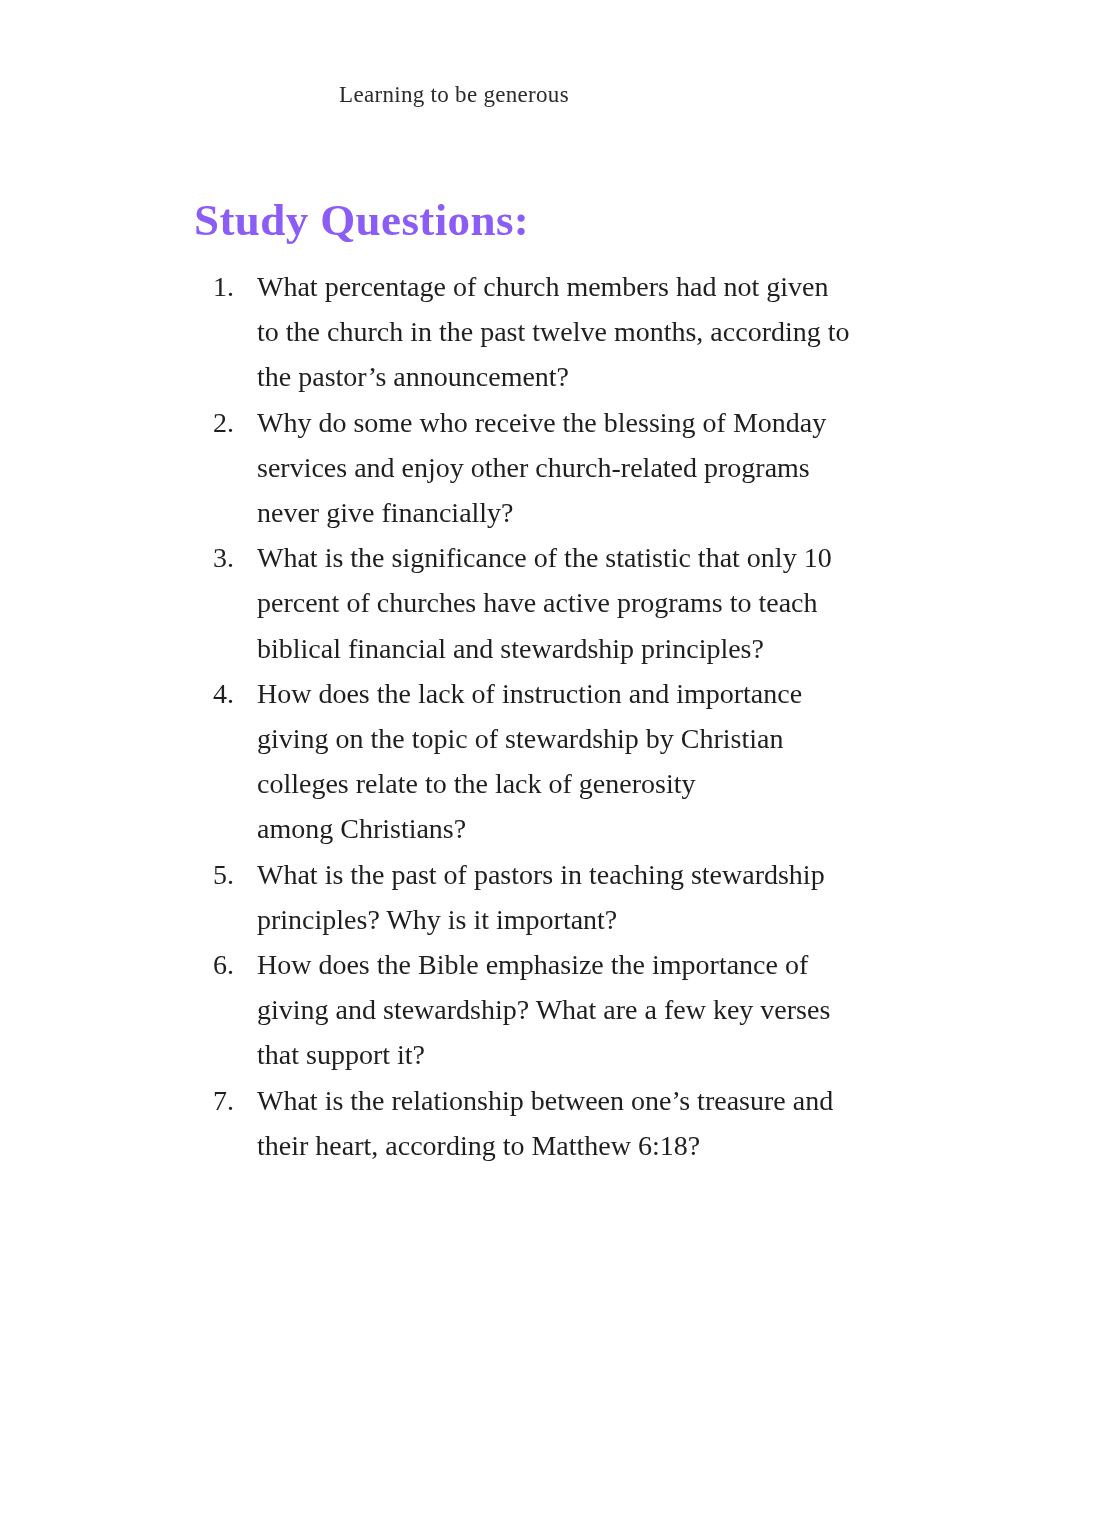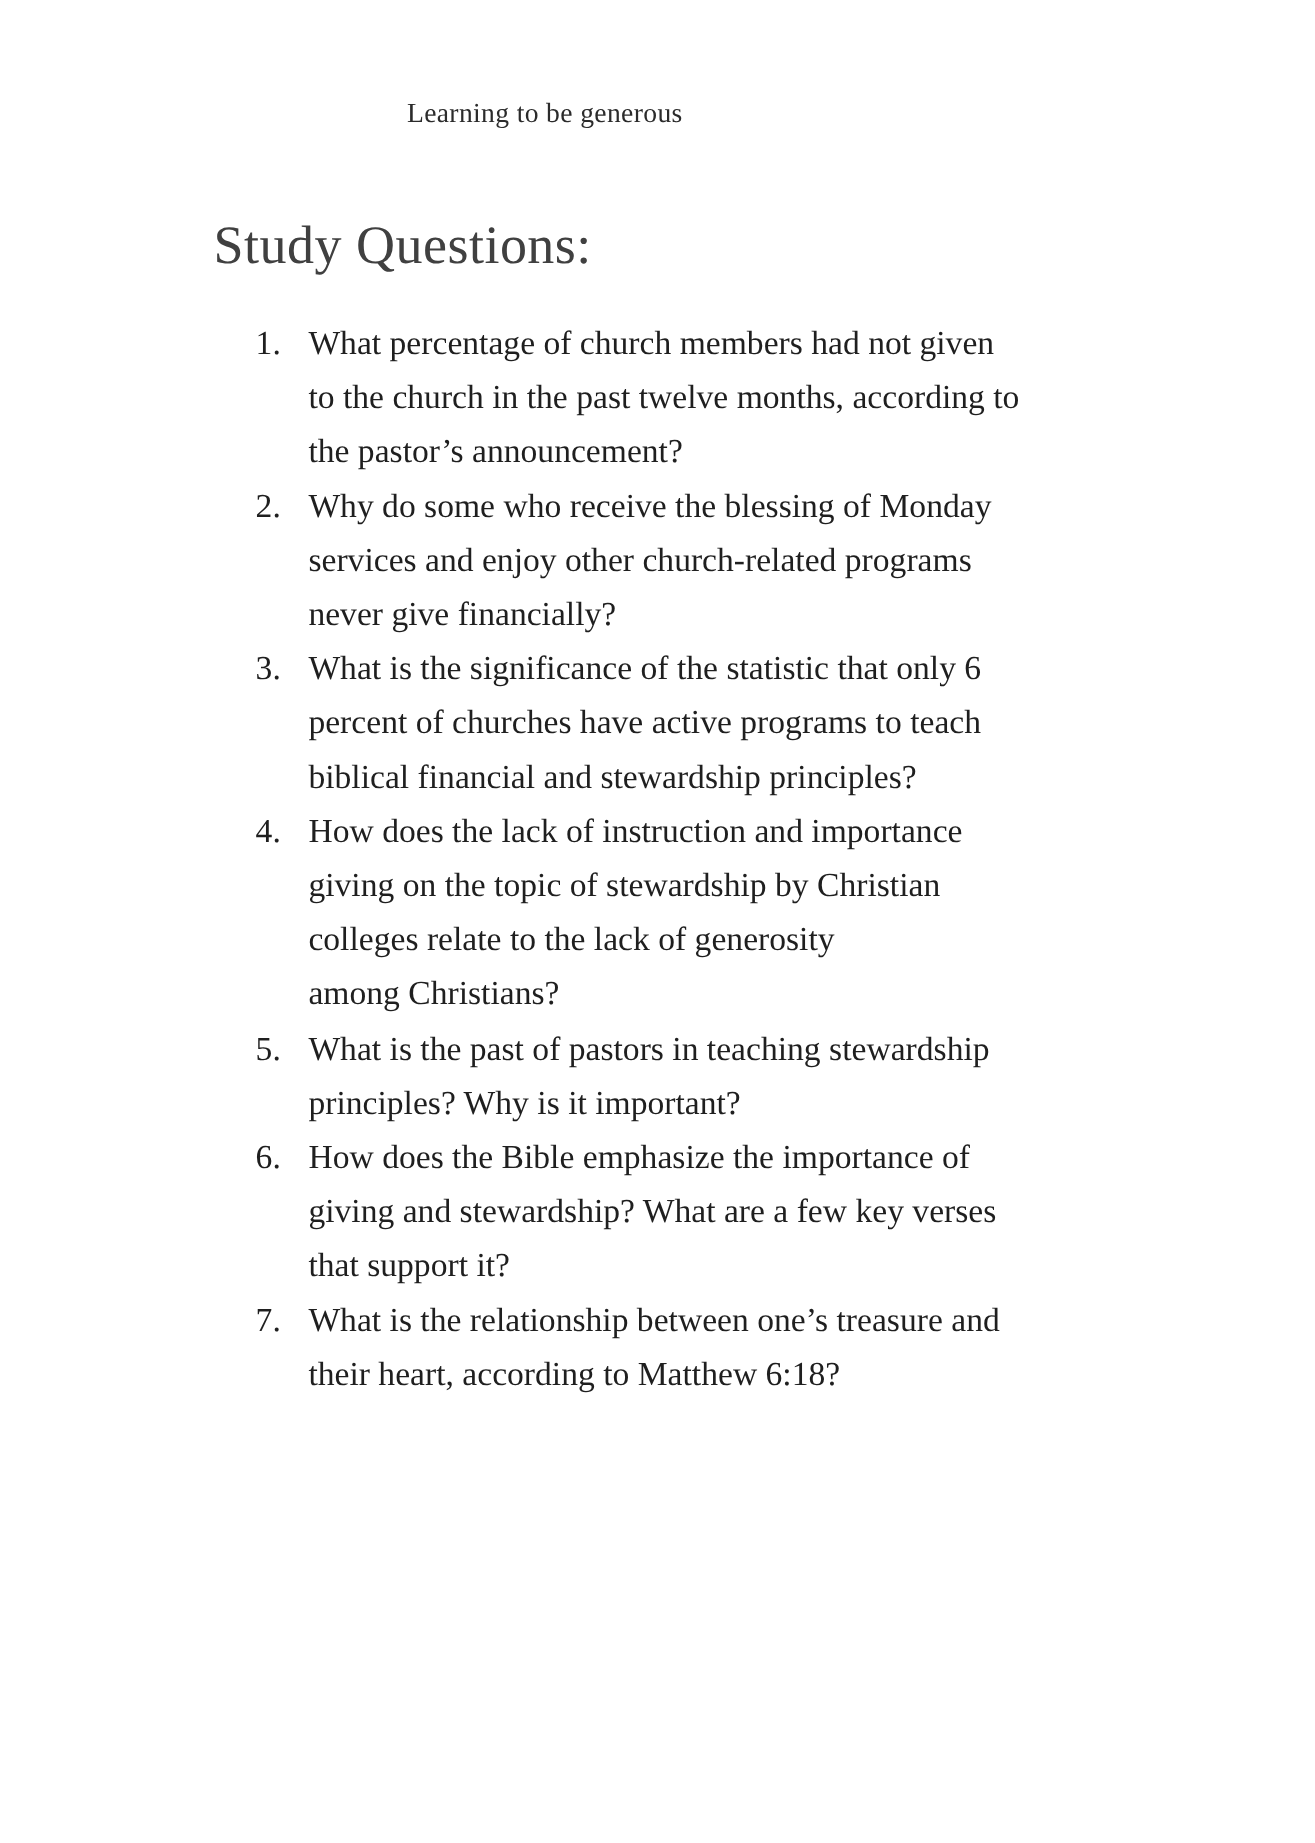--- a/index.html
+++ b/index.html
@@ -23,24 +23,24 @@
     text-align: center;
     font-size: 23px;
     font-weight: 400;
     color: #2b2b2b;
     letter-spacing: 0.3px;
   }
   .page-heading {
     position: absolute;
     top: 178px;
     left: 178px;
-    margin: 0;
+    margin: 16px;
     font-size: 45px;
-    font-weight: 400;
-    color: #404040;
+    font-weight: 700;
+    color: #8b5cf6;
     letter-spacing: 0.4px;
   }
   .question-list {
     position: absolute;
     top: 264px;
     left: 213px;
     width: 790px;
     margin: 0;
     padding: 0;
     list-style: none;
@@ -84,21 +84,21 @@
 
   <li class="question-item">
     <span class="question-number">2.</span>
     <span class="question-text">Why do some who receive the blessing of Monday
 services and enjoy other church-related programs
 never give financially?</span>
   </li>
 
   <li class="question-item">
     <span class="question-number">3.</span>
-    <span class="question-text">What is the significance of the statistic that only 6
+    <span class="question-text">What is the significance of the statistic that only 10
 percent of churches have active programs to teach
 biblical financial and stewardship principles?</span>
   </li>
 
   <li class="question-item">
     <span class="question-number">4.</span>
     <span class="question-text">How does the lack of instruction and importance
 giving on the topic of stewardship by Christian
 colleges relate to the lack of generosity
 among Christians?</span>

